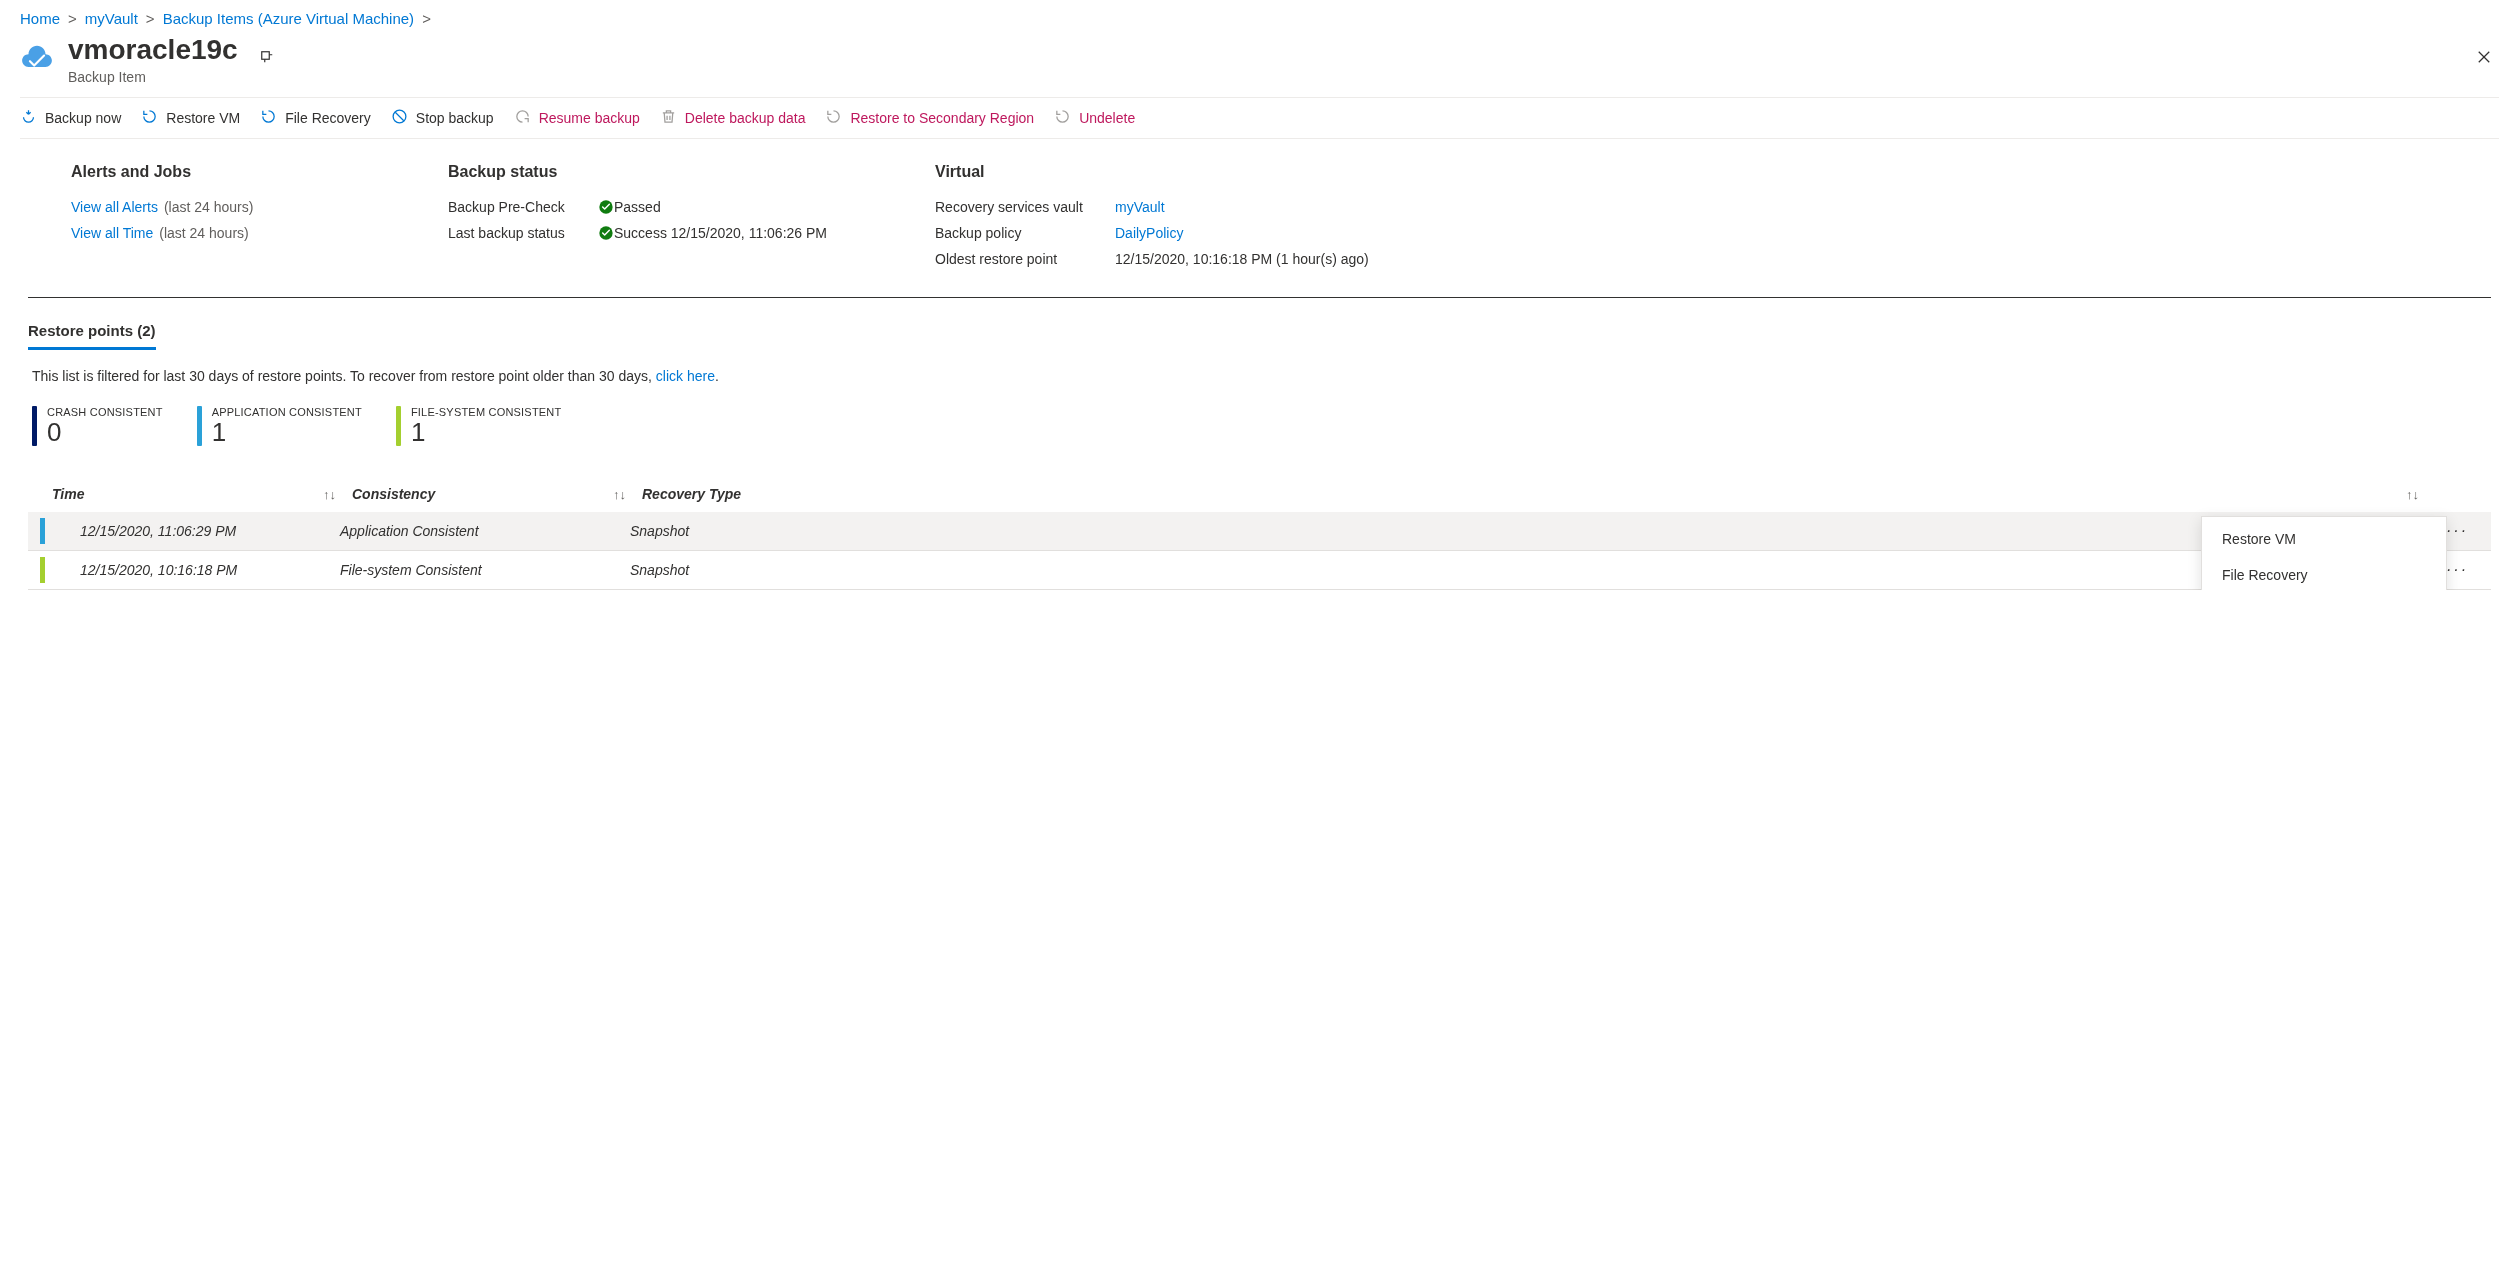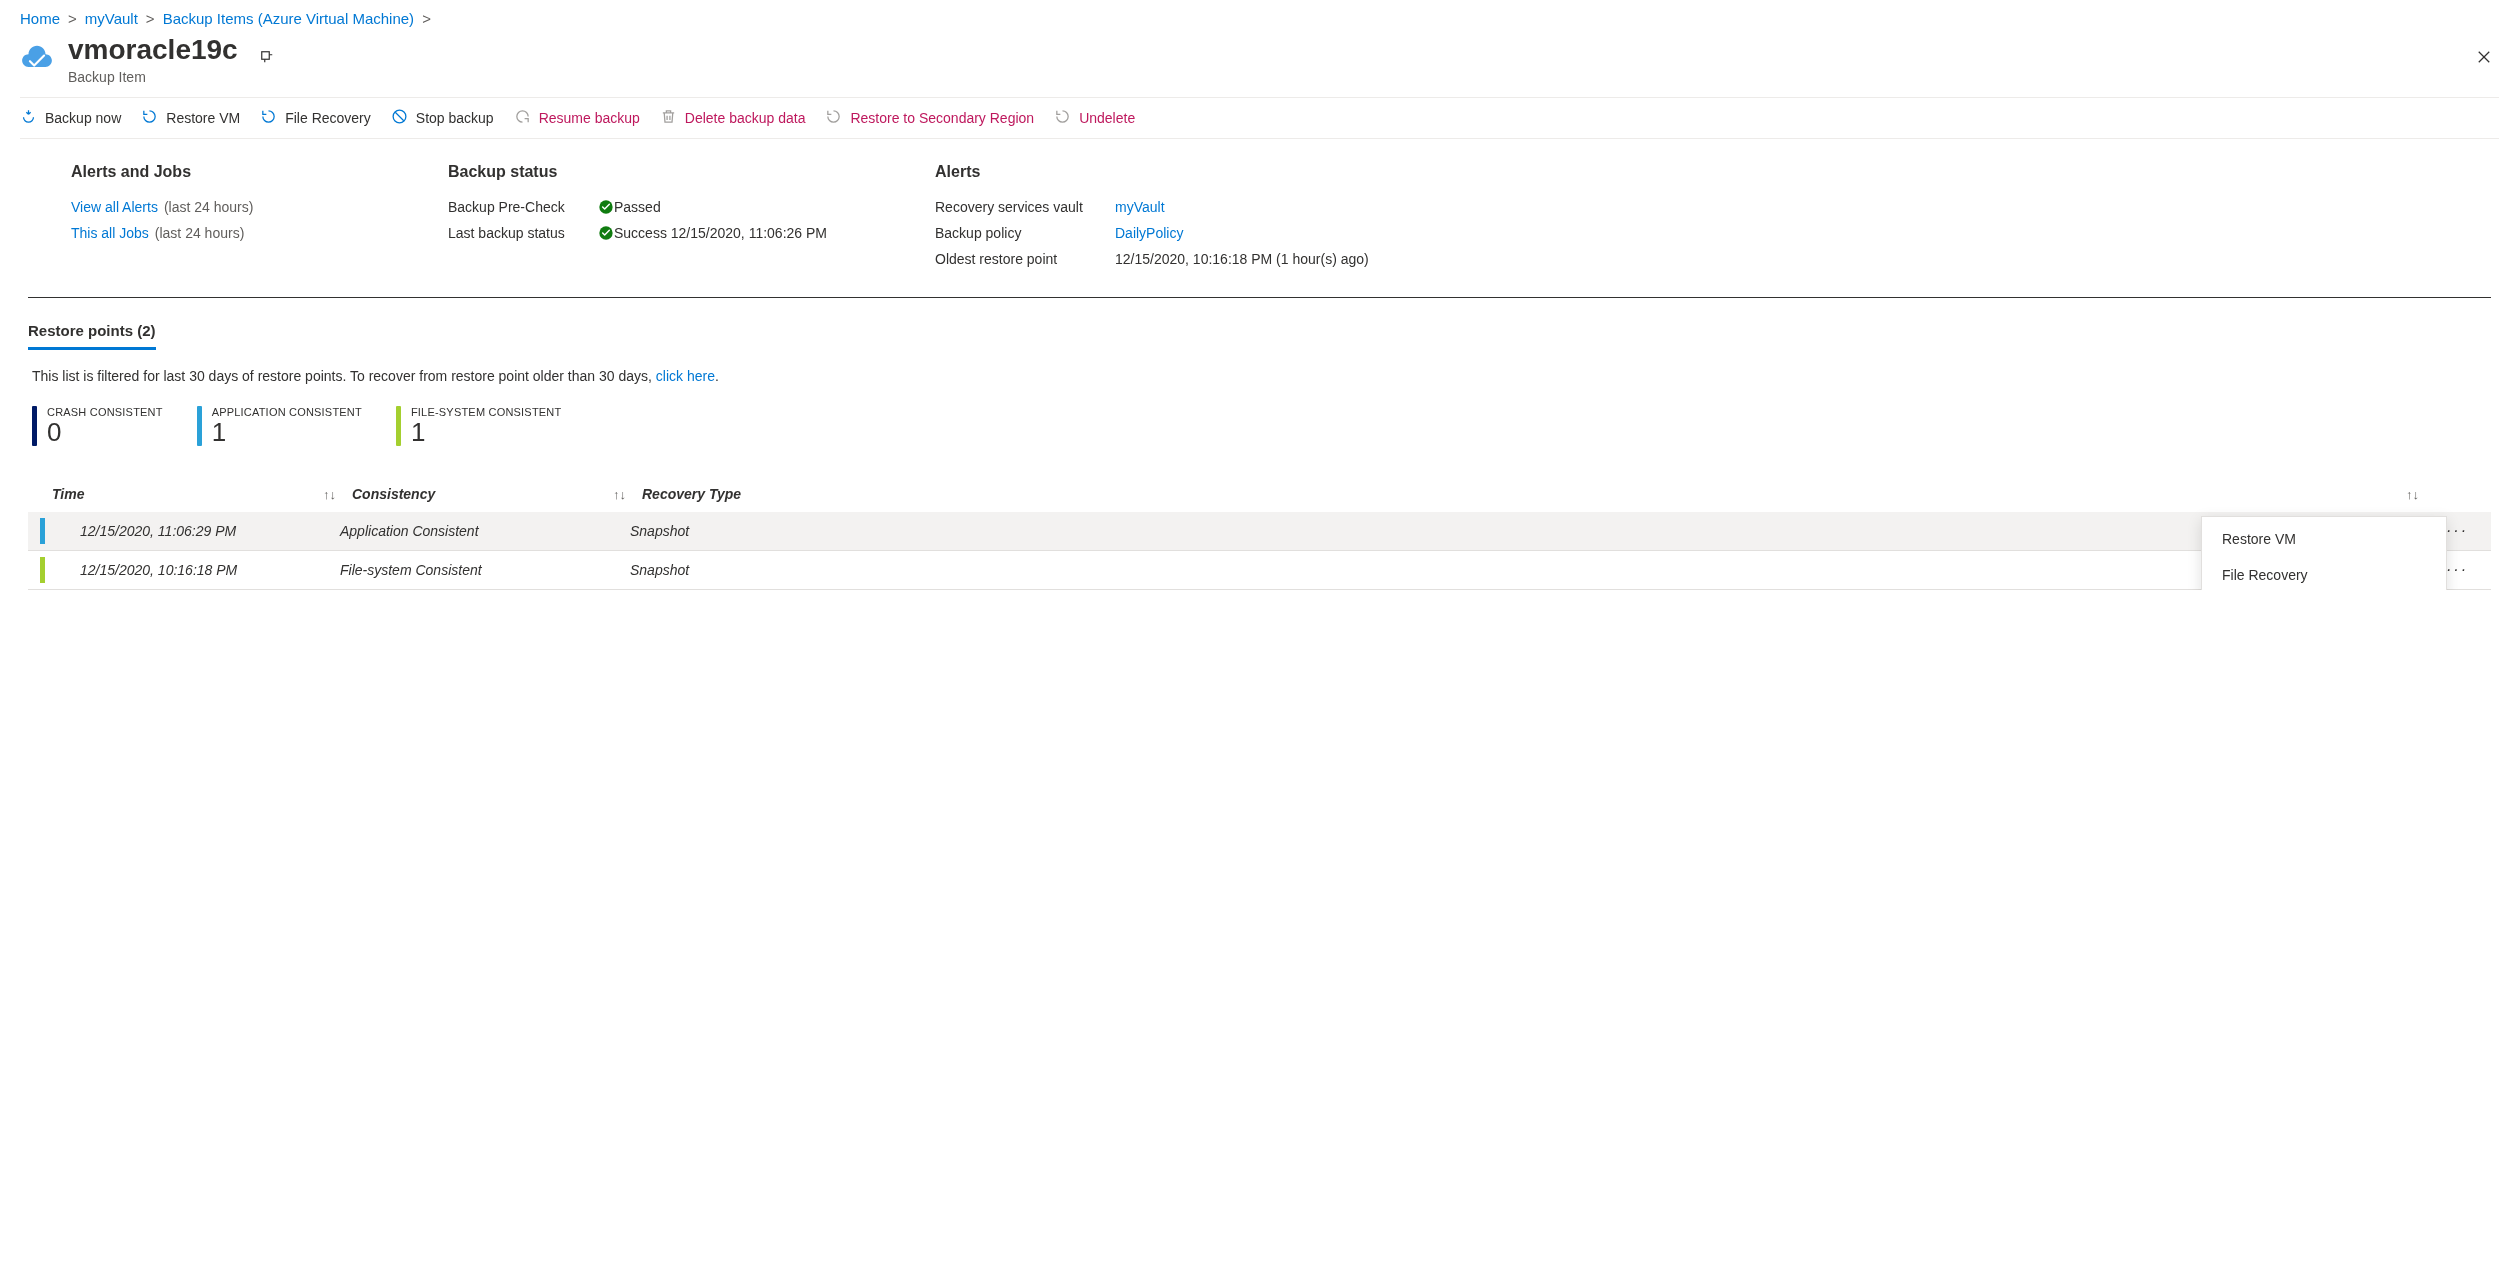--- a/index.html
+++ b/index.html
@@ -192,21 +192,21 @@
 </div>
 
 <div class="panels">
   <div class="panel alerts">
     <h2>Alerts and Jobs</h2>
     <div class="row">
         <span class="link">View all Alerts</span>
         <span class="hint">(last 24 hours)</span>
       </div>
     <div class="row">
-        <span class="link">This all Jobs</span>
+        <span class="link">View all Time</span>
         <span class="hint">(last 24 hours)</span>
       </div>
   </div>
   <div class="panel status">
     <h2>Backup status</h2>
     <div class="row">
       <span class="label">Backup Pre-Check</span>
       <span class="val">
         <span class="ok-icon">
             <svg viewBox="0 0 24 24">
@@ -224,21 +224,21 @@
             <svg viewBox="0 0 24 24">
               <circle cx="12" cy="12" r="10" fill="#107c10"></circle>
               <path d="M7 12l3 3 7-7" stroke="#fff" stroke-width="2.2" fill="none" stroke-linecap="round" stroke-linejoin="round"></path>
             </svg>
           </span>
         <span>Success 12/15/2020, 11:06:26 PM</span>
       </span>
     </div>
   </div>
   <div class="panel summary">
-    <h2>Alerts</h2>
+    <h2>Virtual</h2>
     <div class="row">
         <span class="label">Recovery services vault</span>
         <span class="link">myVault</span>
       </div>
     <div class="row">
         <span class="label">Backup policy</span>
         <span class="link">DailyPolicy</span>
       </div>
     <div class="row">
         <span class="label">Oldest restore point</span>

